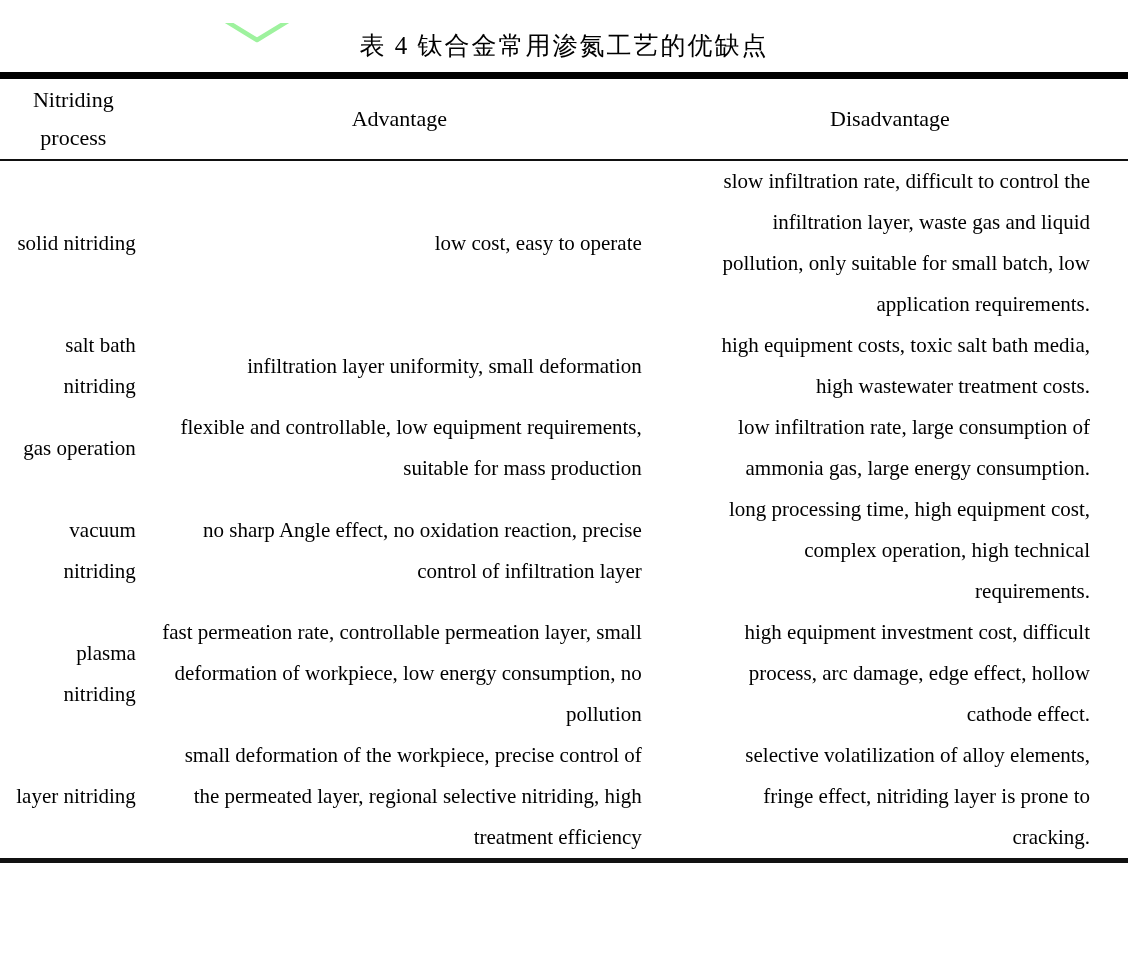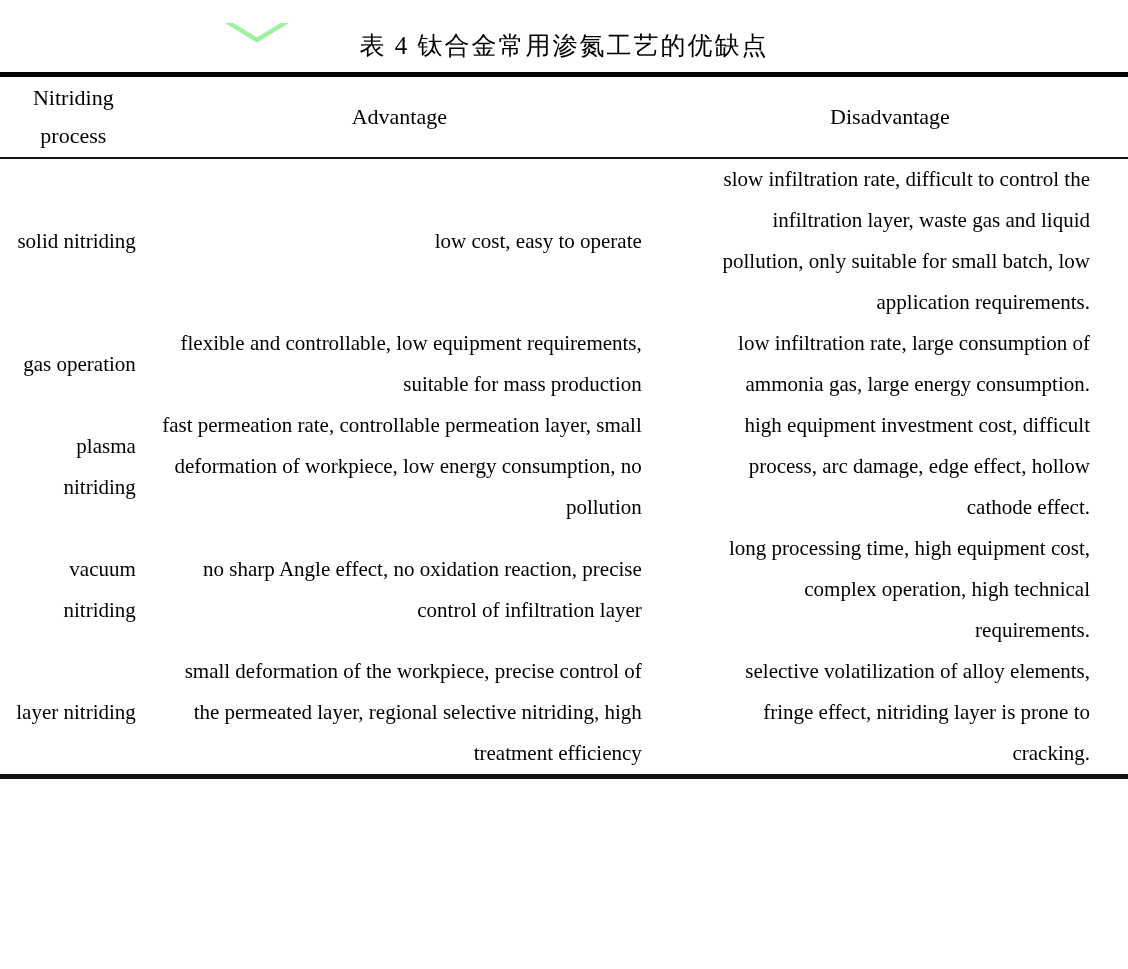--- a/index.html
+++ b/index.html
@@ -33,21 +33,21 @@
   .caption-en {
     margin-top: 11px;
     text-align: center;
     font-size: 22px;
     line-height: 28px;
   }
   table.nitriding {
     width: 100%;
     margin-top: 10px;
     border-collapse: collapse;
-    border-top: 5px solid #000000;
+    border-top: 7px solid #000000;
     border-bottom: 5px solid #111111;
     table-layout: fixed;
     border-radius: 9px;
   }
   col.c-process { width: 13%; }
   col.c-advantage { width: 44.8%; }
   col.c-disadvantage { width: 42.2%; }
   thead th {
     font-weight: normal;
     font-size: 22px;
@@ -102,49 +102,60 @@
           </td>
         <td class="advantage">
             <div class="cellpad">low cost, easy to operate</div>
           </td>
         <td class="disadvantage">
             <div class="cellpad">slow infiltration rate, difficult to control the infiltration layer, waste gas and liquid pollution, only suitable for small batch, low application requirements.</div>
           </td>
       </tr>
       <tr>
         <td class="process">
+            <div class="cellpad">salt bath nitriding</div>
+          </td>
+        <td class="advantage">
+            <div class="cellpad">infiltration layer uniformity, small deformation</div>
+          </td>
+        <td class="disadvantage">
+            <div class="cellpad">high equipment costs, toxic salt bath media, high wastewater treatment costs.</div>
+          </td>
+      </tr>
+      <tr>
+        <td class="process">
             <div class="cellpad">gas operation</div>
           </td>
         <td class="advantage">
             <div class="cellpad">flexible and controllable, low equipment requirements, suitable for mass production</div>
           </td>
         <td class="disadvantage">
             <div class="cellpad">low infiltration rate, large consumption of ammonia gas, large energy consumption.</div>
           </td>
       </tr>
       <tr>
         <td class="process">
+            <div class="cellpad">vacuum nitriding</div>
+          </td>
+        <td class="advantage">
+            <div class="cellpad">no sharp Angle effect, no oxidation reaction, precise control of infiltration layer</div>
+          </td>
+        <td class="disadvantage">
+            <div class="cellpad">long processing time, high equipment cost, complex operation, high technical requirements.</div>
+          </td>
+      </tr>
+      <tr>
+        <td class="process">
             <div class="cellpad">plasma nitriding</div>
           </td>
         <td class="advantage">
             <div class="cellpad">fast permeation rate, controllable permeation layer, small deformation of workpiece, low energy consumption, no pollution</div>
           </td>
         <td class="disadvantage">
             <div class="cellpad">high equipment investment cost, difficult process, arc damage, edge effect, hollow cathode effect.</div>
-          </td>
-      </tr>
-      <tr>
-        <td class="process">
-            <div class="cellpad">vacuum nitriding</div>
-          </td>
-        <td class="advantage">
-            <div class="cellpad">no sharp Angle effect, no oxidation reaction, precise control of infiltration layer</div>
-          </td>
-        <td class="disadvantage">
-            <div class="cellpad">long processing time, high equipment cost, complex operation, high technical requirements.</div>
           </td>
       </tr>
       <tr>
         <td class="process">
             <div class="cellpad">layer nitriding</div>
           </td>
         <td class="advantage">
             <div class="cellpad">small deformation of the workpiece, precise control of the permeated layer, regional selective nitriding, high treatment efficiency</div>
           </td>
         <td class="disadvantage">

